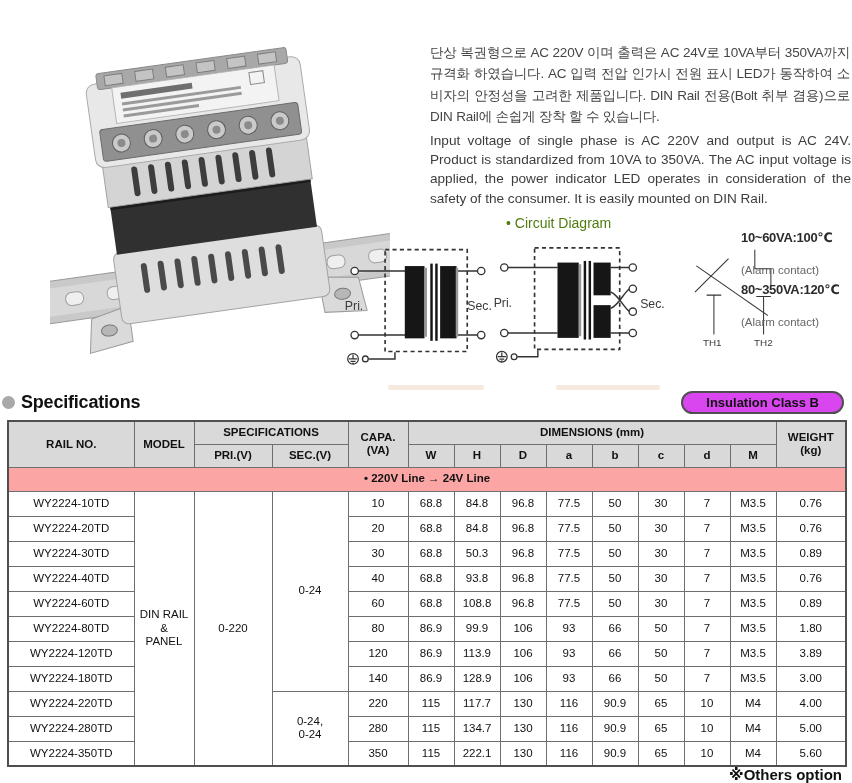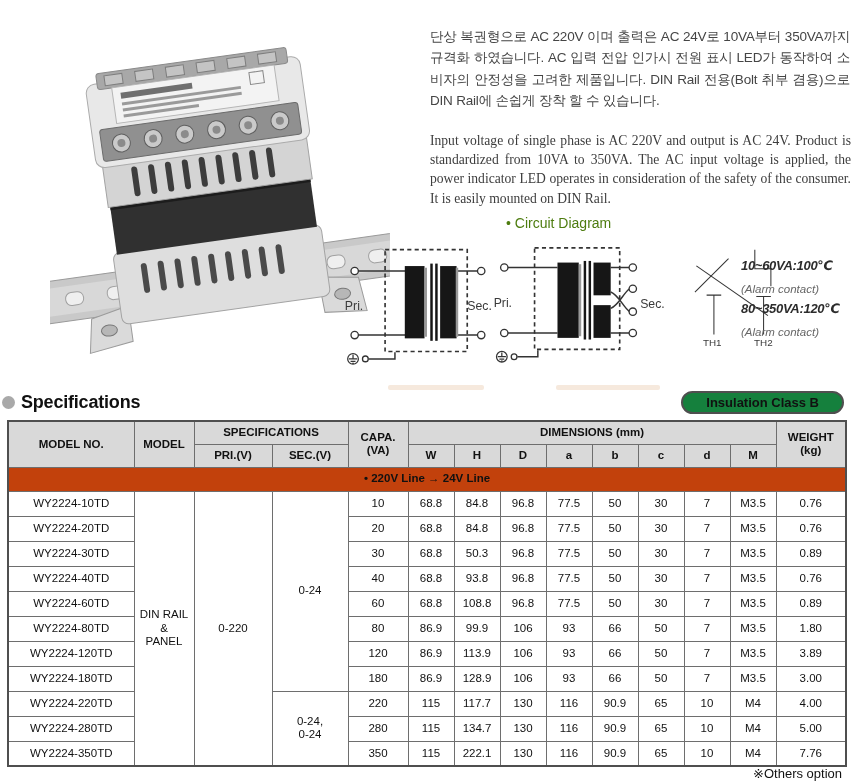--- a/index.html
+++ b/index.html
@@ -2,59 +2,59 @@
 <html><head>
 <meta charset="utf-8">
 <style>
   html,body{margin:0;padding:0;}
   body{
     width:852px;height:783px;position:relative;background:#ffffff;
     font-family:"Liberation Sans","DejaVu Sans",sans-serif;color:#222;overflow:hidden;
   }
   
   .kr-text{
-    position:absolute;left:430px;top:12px;width:420px;
+    position:absolute;left:430px;top:28px;width:420px;
     font-size:13.5px;line-height:1.6;color:#454545;text-align:justify;letter-spacing:-0.2px;
   }
   .en-text{
     position:absolute;left:430px;top:117px;width:421px;
-    font-size:13.6px;line-height:1.43;color:#3d3d3d;text-align:justify;font-family:Liberation Serif, serif;
+    font-size:13.6px;line-height:1.43;color:#3d3d3d;text-align:justify;
   }
   
   .circuit-title{position:absolute;left:506px;top:215px;font-size:14px;color:#4d7c0f;}
   .svg-abs{position:absolute;}
-  .thermal-text{position:absolute;left:741px;top:258px;width:112px;line-height:1.2;font-style:italic;}
+  .thermal-text{position:absolute;left:741px;top:230px;width:112px;line-height:1.2;}
   .thermal-text .t-range{font-size:13px;font-weight:bold;color:#2c2c2c;letter-spacing:-0.3px;}
-  .thermal-text .t-note{font-size:11.5px;color:#666;margin:9px 0 5px 0;}
+  .thermal-text .t-note{font-size:11.5px;color:#666;margin:18px 0 5px 0;}
   .caption-strip{position:absolute;height:5px;background:#f6e9dd;border-radius:2px;}
   
   .spec-head{position:absolute;left:2px;top:392px;display:flex;align-items:center;gap:6px;}
   .bullet{width:13px;height:13px;border-radius:50%;background:#a9a9a9;}
   .spec-title{font-size:18px;font-weight:bold;color:#101010;letter-spacing:-0.2px;}
   .badge{
     position:absolute;right:8px;top:391px;border:2px solid #4f4f4f;border-radius:13px;
-    background:#15803d;font-weight:bold;font-size:13px;padding:2px 23px;color:#111;
+    background:#d946ef;font-weight:bold;font-size:13px;padding:2px 23px;color:#111;
   }
   
   table.spec{
     position:absolute;left:7px;top:420px;width:838px;
     border-collapse:collapse;table-layout:fixed;
     font-size:11.5px;color:#111;border:2px solid #4f4f4f;
   }
   table.spec th, table.spec td{
     border:1px solid #6e6e6e;text-align:center;vertical-align:middle;
     padding:0 2px;line-height:1.15;
   }
   table.spec thead tr{height:23px;}
   table.spec thead th{background:#d9d9d9;font-weight:bold;}
-  table.spec tr.group td{background:#c2410c;font-weight:bold;height:23px;}
+  table.spec tr.group td{background:#fca5a5;font-weight:bold;height:23px;}
   table.spec tbody tr{height:25px;}
   table.spec tbody td{background:#ffffff;}
   .pre{white-space:pre-line;}
-  .footnote{position:absolute;right:10px;top:766px;font-size:13px;color:#111;}
+  .footnote{position:absolute;right:10px;top:766px;font-size:15px;color:#111;font-weight:bold;}
   svg text{font-family:"Liberation Sans","DejaVu Sans",sans-serif;fill:#3a3a3a;}
   .wire{stroke:#333;stroke-width:1.8;fill:none;}
   .dashbox{stroke:#333;stroke-width:2;fill:none;stroke-dasharray:5 4;}
   .term{fill:#fff;stroke:#333;stroke-width:1.6;}
 </style>
 </head>
 <body>
 
 <svg class="svg-abs" style="left:50px;top:42px;" width="340" height="335" viewBox="0 0 340 335">
   <g transform="rotate(-8 170 170)">
@@ -237,21 +237,21 @@
       <col style="width:46px">
     <col style="width:46px">
       <col style="width:46px">
       <col style="width:46px">
       <col style="width:46px">
     <col style="width:46px">
       <col style="width:70px">
   </colgroup>
   <thead>
     <tr>
-      <th rowspan="2">MODEL NO.</th>
+      <th rowspan="2">RAIL NO.</th>
       <th rowspan="2">MODEL</th>
       <th colspan="2">SPECIFICATIONS</th>
       <th rowspan="2" class="pre">CAPA.
 (VA)</th>
       <th colspan="8">DIMENSIONS (mm)</th>
       <th rowspan="2" class="pre">WEIGHT
 (kg)</th>
     </tr>
     <tr>
       <th>PRI.(V)</th>
@@ -361,21 +361,21 @@
         <td>106</td>
         <td>93</td>
         <td>66</td>
         <td>50</td>
         <td>7</td>
         <td>M3.5</td>
         <td>3.89</td>
       </tr>
       <tr>
         <td>WY2224-180TD</td>
-        <td>180</td>
+        <td>140</td>
         <td>86.9</td>
         <td>128.9</td>
         <td>106</td>
         <td>93</td>
         <td>66</td>
         <td>50</td>
         <td>7</td>
         <td>M3.5</td>
         <td>3.00</td>
       </tr>
@@ -411,18 +411,18 @@
         <td>WY2224-350TD</td>
         <td>350</td>
         <td>115</td>
         <td>222.1</td>
         <td>130</td>
         <td>116</td>
         <td>90.9</td>
         <td>65</td>
         <td>10</td>
         <td>M4</td>
-        <td>7.76</td>
+        <td>5.60</td>
       </tr>
     </tbody>
 </table>
 
 <div class="footnote">※Others option</div>
 
 </body></html>

